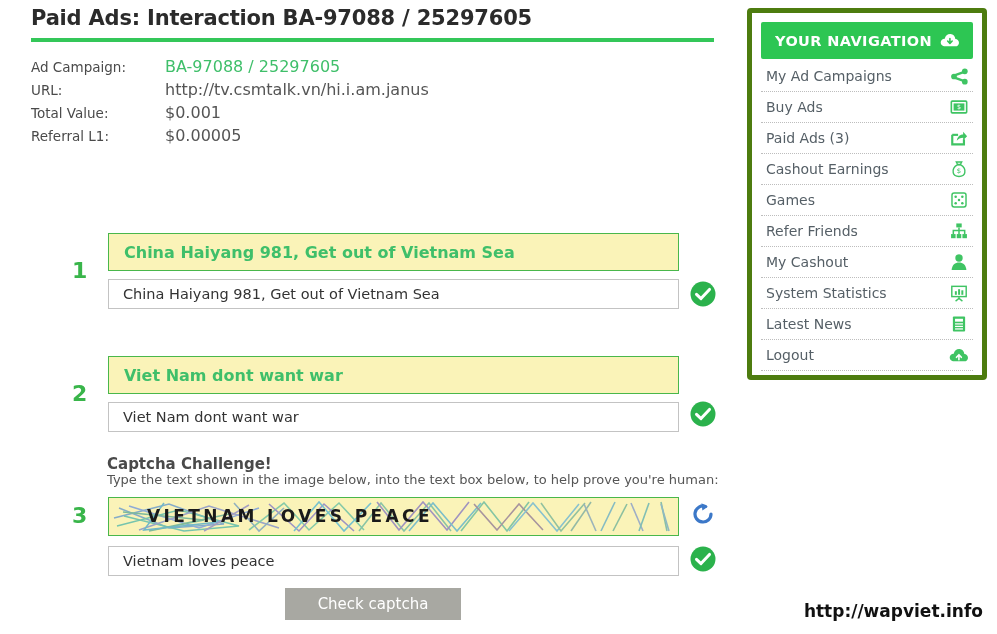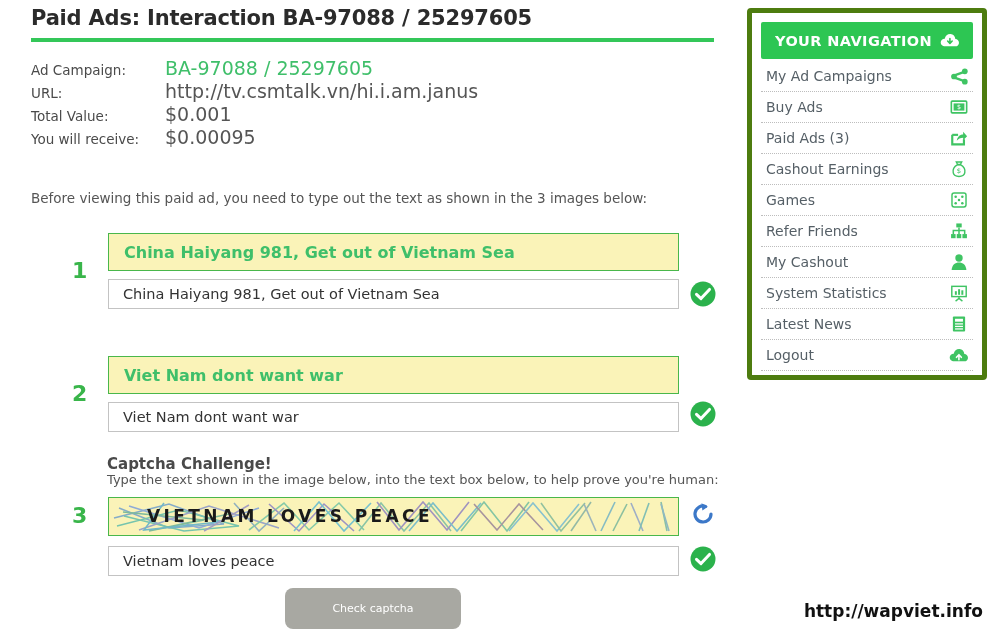--- a/index.html
+++ b/index.html
@@ -31,21 +31,21 @@
 
   
   .info {
     position: absolute; left: 31px; top: 57px;
     width: 460px;
   }
   .info-row { display: flex; height: 23px; align-items: baseline; }
   .info-label {
     width: 134px; font-size: 13.5px; font-weight: normal; color: #4a4a4a;
   }
-  .info-value { font-size: 19px; color: #555555; }
+  .info-value { font-size: 16px; color: #555555; }
   .info-value a { color: #3fbf6a; text-decoration: none; }
   .sep { color: #3fbf6a; }
 
   .instructions {
     position: absolute; left: 31px; top: 190px;
     font-size: 13.5px; color: #555555;
   }
   .marker {
     position: absolute;
     font-size: 22px; font-weight: bold; color: #39b54a;
@@ -91,23 +91,23 @@
     position: absolute; left: 38px; top: 8px;
     font-family: "DejaVu Sans", sans-serif;
     font-size: 17px; font-weight: bold; letter-spacing: 3.4px;
     color: #1a1a1a;
     z-index: 3;
     white-space: nowrap;
   }
 
   .check-btn {
     position: absolute; left: 285px; top: 588px;
-    width: 176px; height: 41px;
-    background: #a8a8a2; border: none; border-radius: 8px;
-    color: #ffffff; font-size: 11px;
+    width: 176px; height: 32px;
+    background: #a8a8a2; border: none; border-radius: 0;
+    color: #ffffff; font-size: 15px;
     font-family: "DejaVu Sans", "Liberation Sans", sans-serif;
     cursor: pointer;
   }
 
   .watermark {
     position: absolute; right: 14px; top: 601px;
     font-size: 17px; font-weight: bold; color: #111111;
   }
 
   
@@ -165,26 +165,25 @@
       </div>
       <div class="info-row">
         <div class="info-label">URL:</div>
         <div class="info-value">http://tv.csmtalk.vn/hi.i.am.janus</div>
       </div>
       <div class="info-row">
         <div class="info-label">Total Value:</div>
         <div class="info-value">$0.001</div>
       </div>
       <div class="info-row">
-        <div class="info-label">You will receive:</div>
-        <div class="info-value">$0.00095</div>
-      </div>
-    </div>
-
-    <div class="instructions">Before viewing this paid ad, you need to type out the text as shown in the 3 images below:</div>
+        <div class="info-label">Referral L1:</div>
+        <div class="info-value">$0.00005</div>
+      </div>
+    </div>
+
 
     <div class="marker" style="left:72px; top:258px;">1</div>
     <div class="prompt-box" style="left:108px; top:233px; width:571px; height:38px;">China Haiyang 981, Get out of Vietnam Sea</div>
     <div class="answer-box" style="left:108px; top:279px; width:571px; height:30px;">China Haiyang 981, Get out of Vietnam Sea</div>
     <div class="check-icon" style="left:690px; top:281px;">
       <svg viewBox="0 0 26 26" width="26" height="26">
         <circle cx="13" cy="13" r="12.5" fill="#2bb24c"></circle>
         <path d="M6.5 13.3 L11 17.6 L19.5 8.4" stroke="#ffffff" stroke-width="3" fill="none" stroke-linecap="round" stroke-linejoin="round"></path>
       </svg>
     </div>

